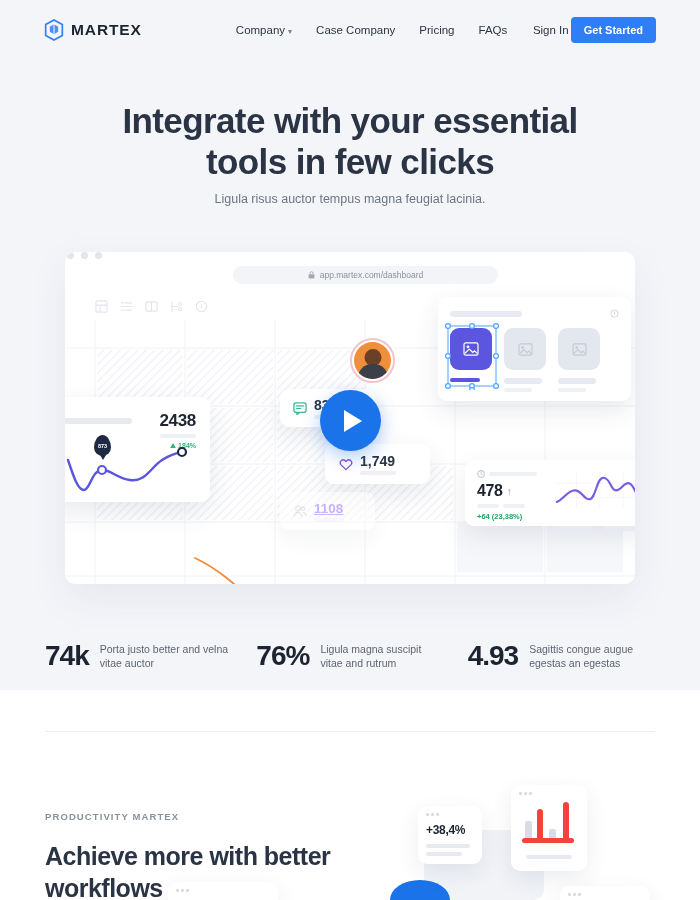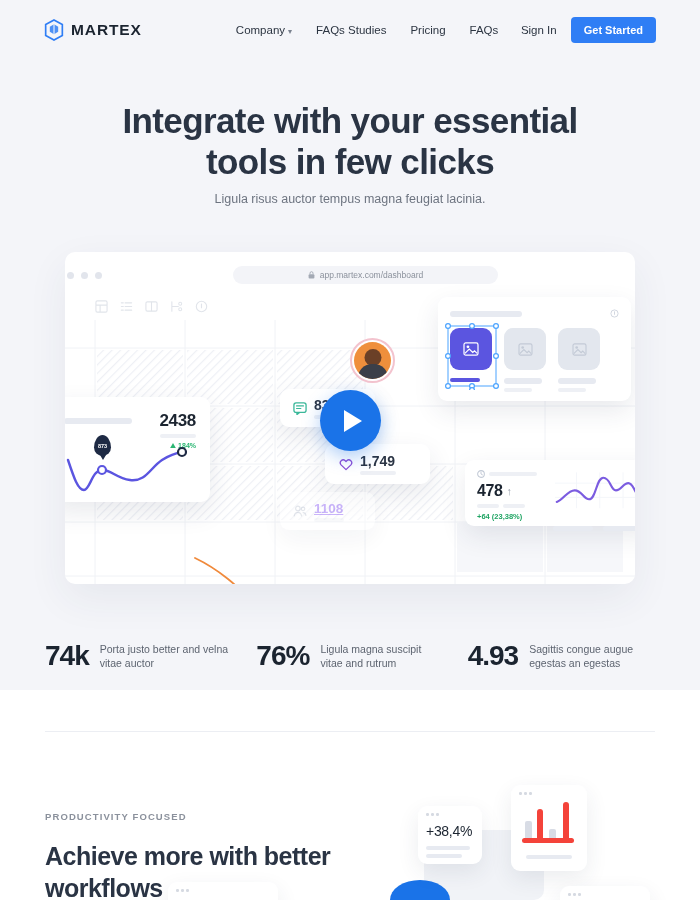--- a/index.html
+++ b/index.html
@@ -67,21 +67,21 @@
   .caret {
     display: inline-block;
     margin-left: 3px;
     font-size: 8px;
     color: #7a828f;
   }
   .nav-right {
     margin-left: auto;
     display: flex;
     align-items: center;
-    gap: 14px;
+    gap: 2px;
     justify-content: center;
   }
   .signin {
     font-size: 11.5px;
     color: #2c3542;
     cursor: pointer;
   }
   .btn-primary {
     background: #2f7ef5;
     color: #fff;
@@ -121,21 +121,20 @@
     left: 65px; top: 252px;
     width: 570px; height: 332px;
     background: #fff;
     border-radius: 10px;
     box-shadow: 0 14px 40px rgba(40,50,80,.07);
     overflow: hidden;
   }
   .mock-top {
     height: 46px;
     display: flex;
-    align-items: center;
     padding: 0 2px;
     position: relative;
   }
   .dots { display: flex; gap: 7px; }
   .dot { width: 7px; height: 7px; border-radius: 50%; background: #e2e5ec; }
   .urlbar {
     position: absolute;
     left: 168px; top: 14px;
     width: 265px; height: 18px;
     background: #f3f4f8;
@@ -272,21 +271,21 @@
     font-size: 25px; line-height: 32px; font-weight: bold;
     color: #2a3444; letter-spacing: -0.5px;
   }
 
   .mini {
     position: absolute; background: #fff;
     border-radius: 9px; box-shadow: 0 8px 22px rgba(40,50,80,.09);
   }
   .mini-dots { display: flex; gap: 2.5px; }
   .mini-dots i { width: 2.5px; height: 2.5px; border-radius: 50%; background: #d6dae2; display:block; }
-  .mini-pct { font-size: 14px; font-weight: normal; color: #1b2430; letter-spacing: -.3px; }
+  .mini-pct { font-size: 12px; font-weight: bold; color: #1b2430; letter-spacing: -.3px; }
   .blob-grey { position: absolute; background: #f1f3f7; border-radius: 10px; }
   .blob-blue { position: absolute; background: #1a73e8; border-radius: 50%; }
 </style>
 </head>
 <body>
 
 <div class="hero-bg"></div>
 <div class="lower-bg"></div>
 <div class="divider"></div>
 
@@ -297,21 +296,21 @@
       <path d="M12 6 17 9v6l-5 3-5-3V9Z" fill="#2f7ef5" opacity=".85"></path>
       <path d="M12 6v12" stroke="#fff" stroke-width="1.2"></path>
     </svg>
     <span class="brand-name">MARTEX</span>
   </div>
 
   <div class="nav-links">
     <span class="nav-link">
       <span>Company</span><span class="caret">▾</span>
     </span>
-    <span class="nav-link">FAQs Studies</span>
+    <span class="nav-link">Case Company</span>
     <span class="nav-link">Pricing</span>
     <span class="nav-link">FAQs</span>
   </div>
 
   <div class="nav-right">
     <span class="signin">Sign In</span>
     <button class="btn-primary">Get Started</button>
   </div>
 </nav>
 
@@ -569,21 +568,21 @@
   <div class="stat">
     <span class="stat-num">76%</span>
     <span class="stat-txt">Ligula magna suscipit vitae and rutrum</span>
   </div>
   <div class="stat">
     <span class="stat-num">4.93</span>
     <span class="stat-txt">Sagittis congue augue egestas an egestas</span>
   </div>
 </div>
 
-<div class="eyebrow">PRODUCTIVITY FOCUSED</div>
+<div class="eyebrow">PRODUCTIVITY MARTEX</div>
 <h2 class="lower-title">Achieve more with better workflows</h2>
 
 <div class="blob-grey" style="left:424px;top:830px;width:120px;height:70px"></div>
 <div class="blob-blue" style="left:390px;top:880px;width:60px;height:40px"></div>
 
 <div class="mini" style="left:418px;top:806px;width:64px;height:58px;padding:7px 8px">
   <div class="mini-dots">
       <i></i>
       <i></i>
       <i></i>

